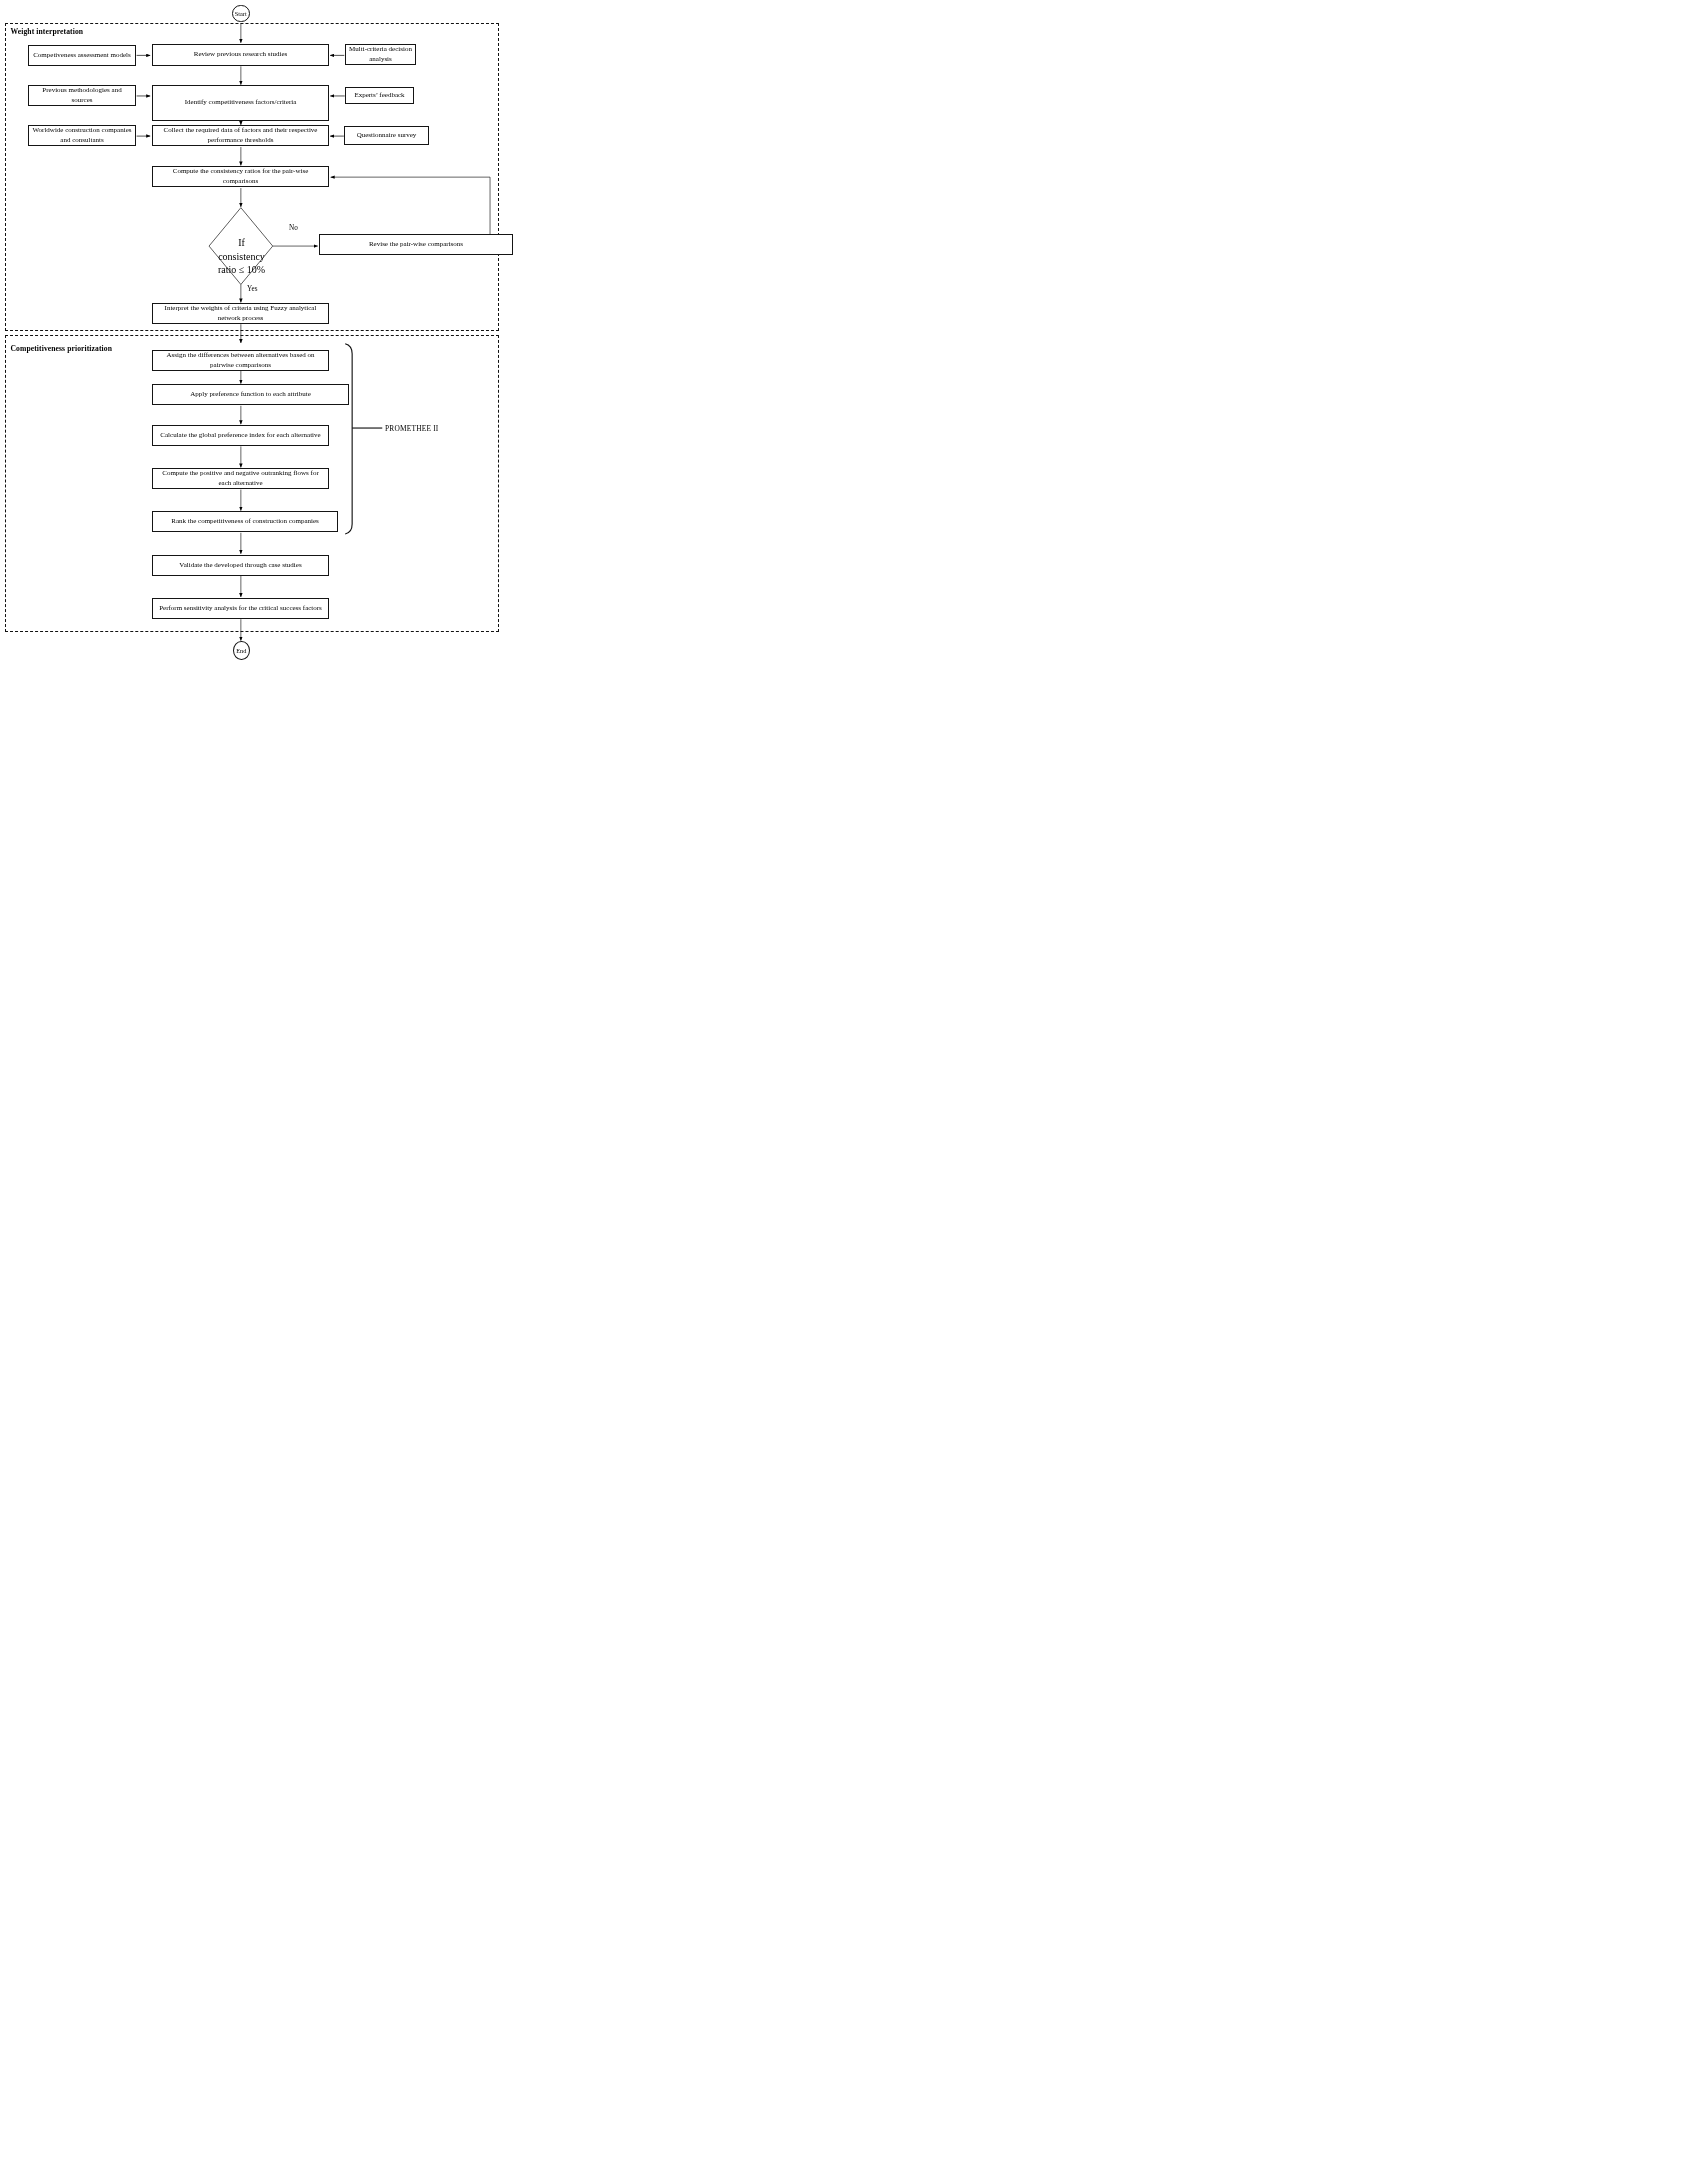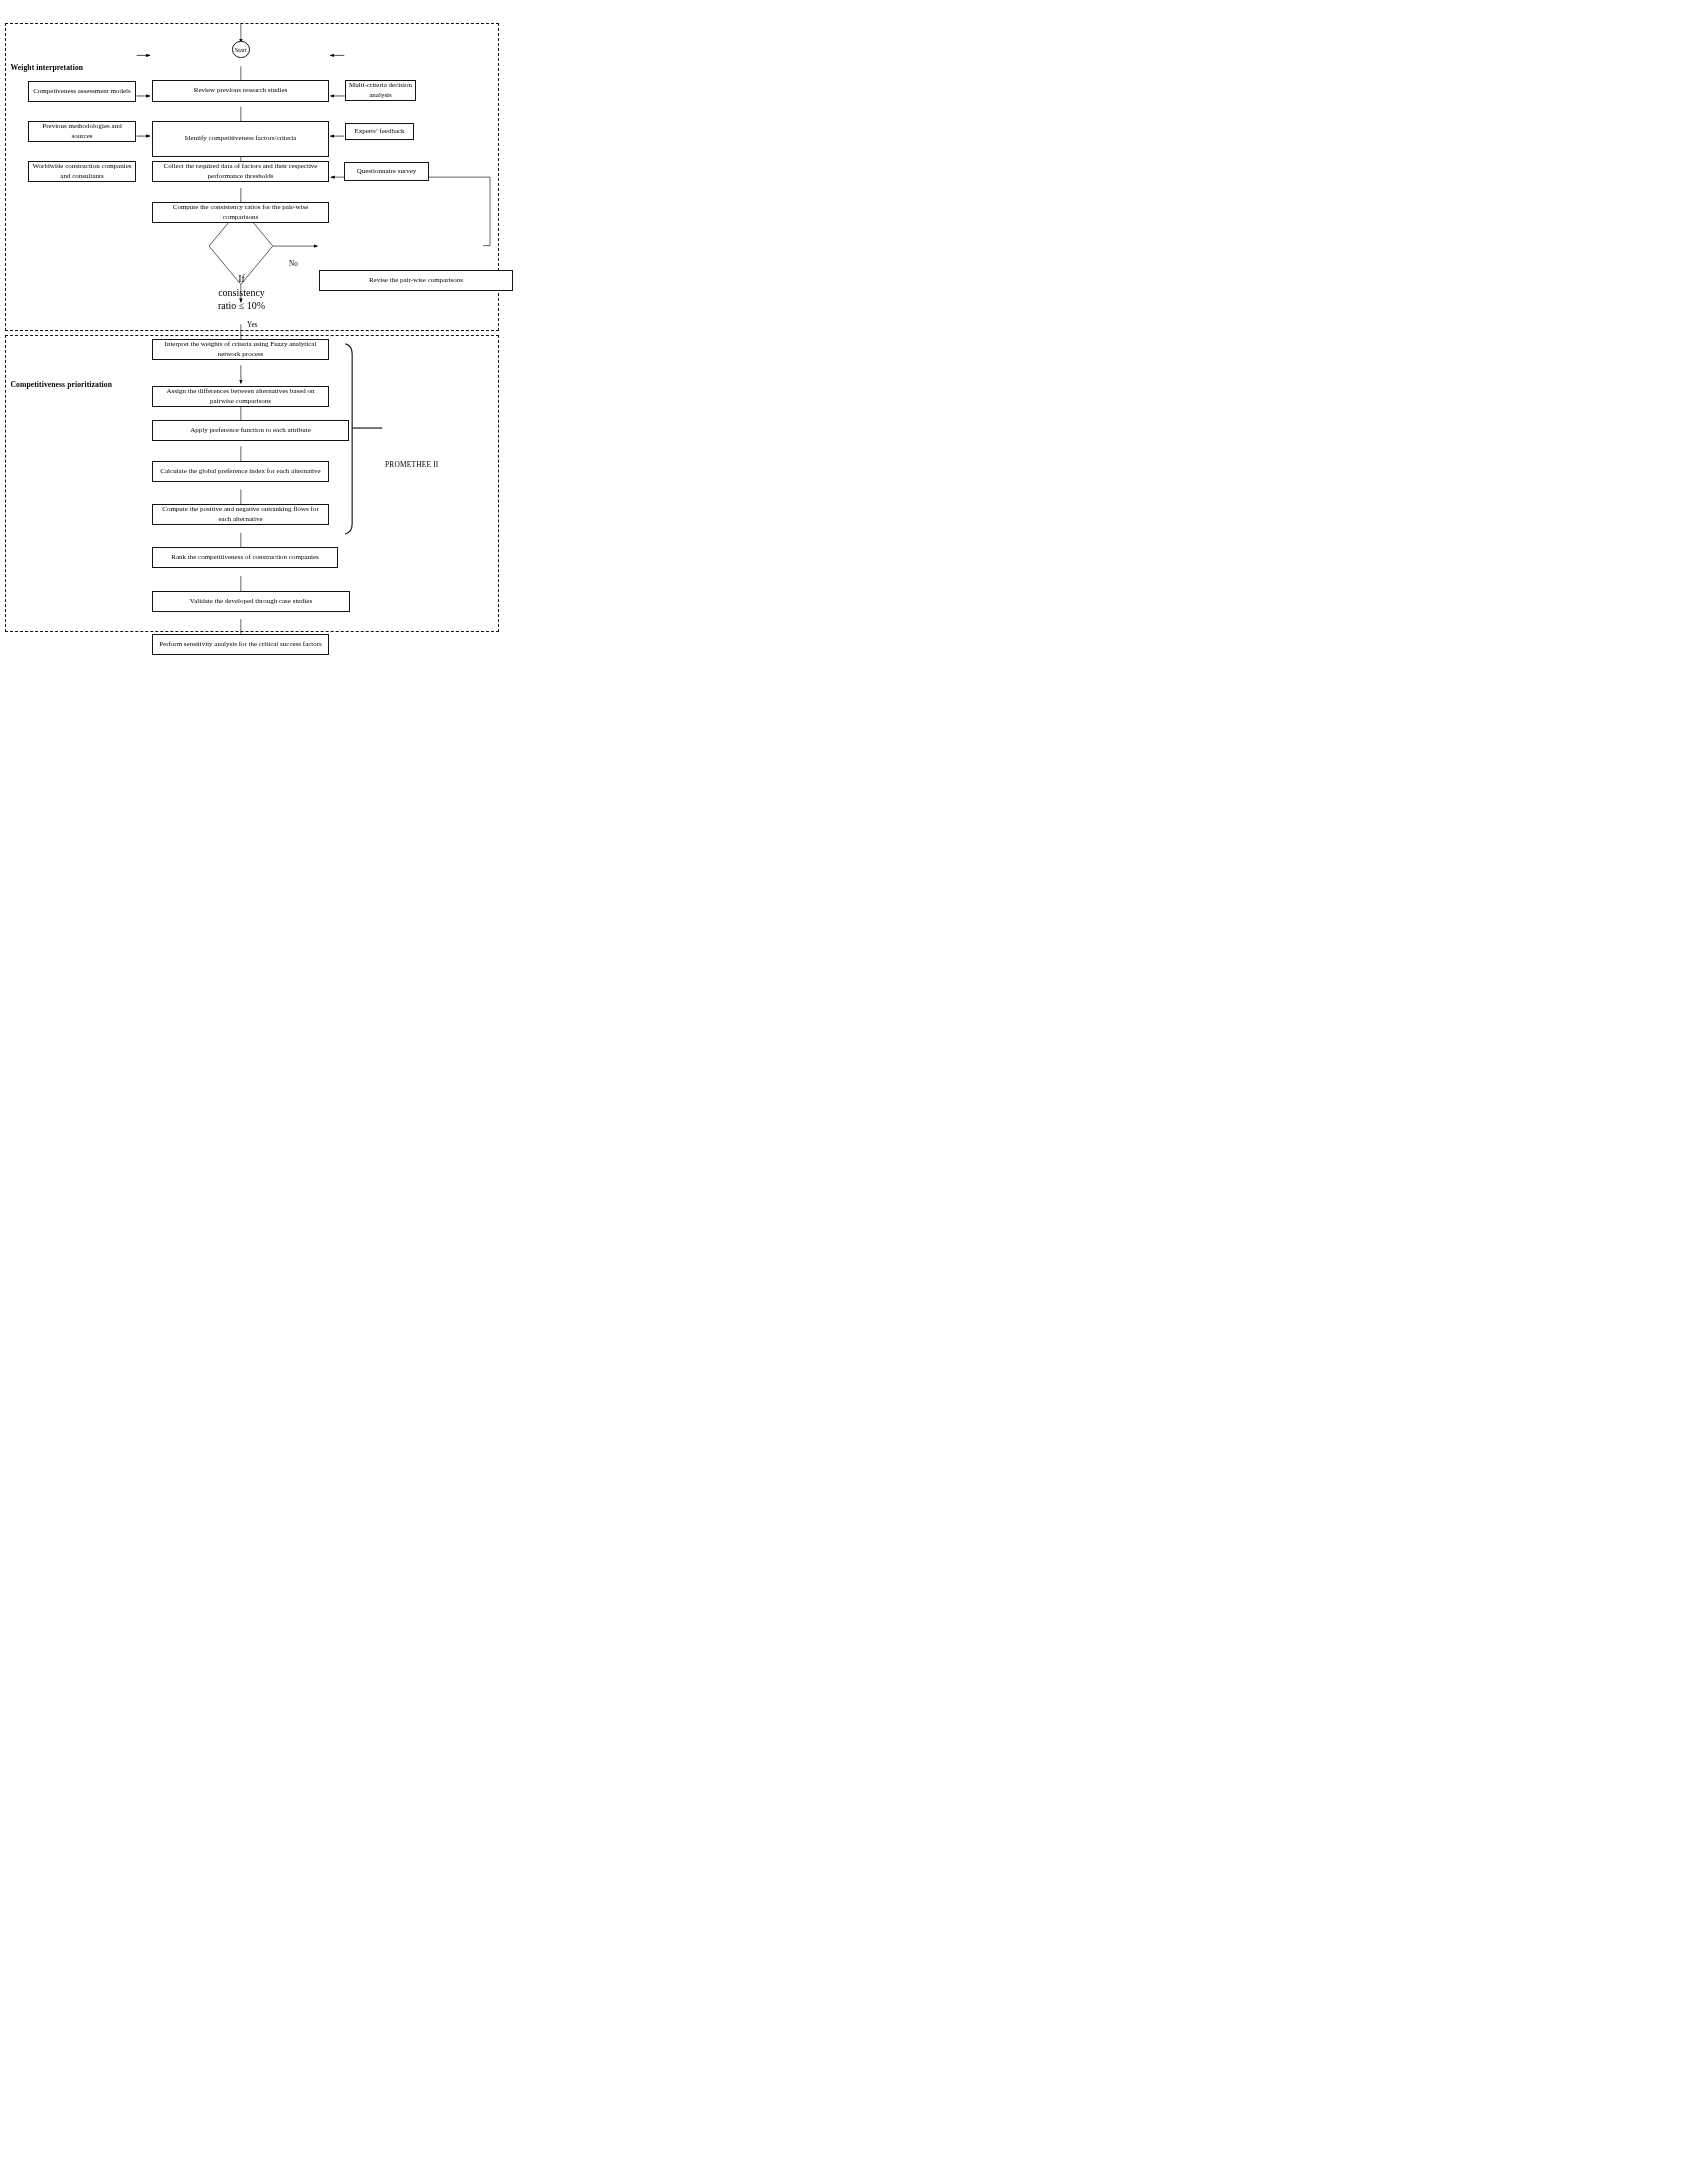--- a/index.html
+++ b/index.html
@@ -51,21 +51,21 @@
     background:transparent;
   }
   .diamond-text{
     position:absolute;
     text-align:center;
     font-size:10px;
     line-height:1.35;
     z-index:3;
   }
   svg.wires{position:absolute;left:0;top:0;z-index:2;}
-  .node,.terminal,.diamond-text,.float-label,.section-title{z-index:3;margin-top:36px;}
+  .node,.terminal,.diamond-text,.float-label,.section-title{z-index:3;}
 </style>
 </head>
 <body>
 
 <div id="canvas">
 
   <svg class="wires" width="504" height="668" viewBox="0 0 1155 1529">
     <defs>
       <marker id="ah" markerWidth="10" markerHeight="8" refX="9" refY="4" orient="auto" markerUnits="userSpaceOnUse">
         <path d="M0,0 L10,4 L0,8 Z" fill="#000"></path>
@@ -136,19 +136,19 @@
 
   <div class="diamond-text" style="left:217px;top:236px;width:49px;">If consistency ratio ≤ 10%</div>
   <div class="float-label" style="left:289px;top:224px;">No</div>
   <div class="float-label" style="left:247px;top:285px;">Yes</div>
 
   <div class="node" style="left:152px;top:350px;width:177px;height:21.4px;">Assign the differences between alternatives based on pairwise comparisons</div>
   <div class="node" style="left:152px;top:384px;width:197px;height:21.4px;">Apply preference function to each attribute</div>
   <div class="node" style="left:152px;top:425px;width:177px;height:21.4px;">Calculate the global preference index for each alternative</div>
   <div class="node" style="left:152px;top:468px;width:177px;height:21.4px;">Compute the positive and negative outranking flows for each alternative</div>
   <div class="node" style="left:152px;top:511px;width:186px;height:21.4px;">Rank the competitiveness of construction companies</div>
-  <div class="node" style="left:152px;top:555px;width:198px;height:21.4px;">Validate the developed through case studies</div>
+  <div class="node" style="left:152px;top:555px;width:177px;height:21.4px;">Validate the developed through case studies</div>
   <div class="node" style="left:152px;top:598px;width:177px;height:21.4px;">Perform sensitivity analysis for the critical success factors</div>
 
   <div class="float-label" style="left:385px;top:424px;font-size:7.4px;letter-spacing:0.2px;">PROMETHEE II</div>
 
 </div>
 
 
 </body></html>

